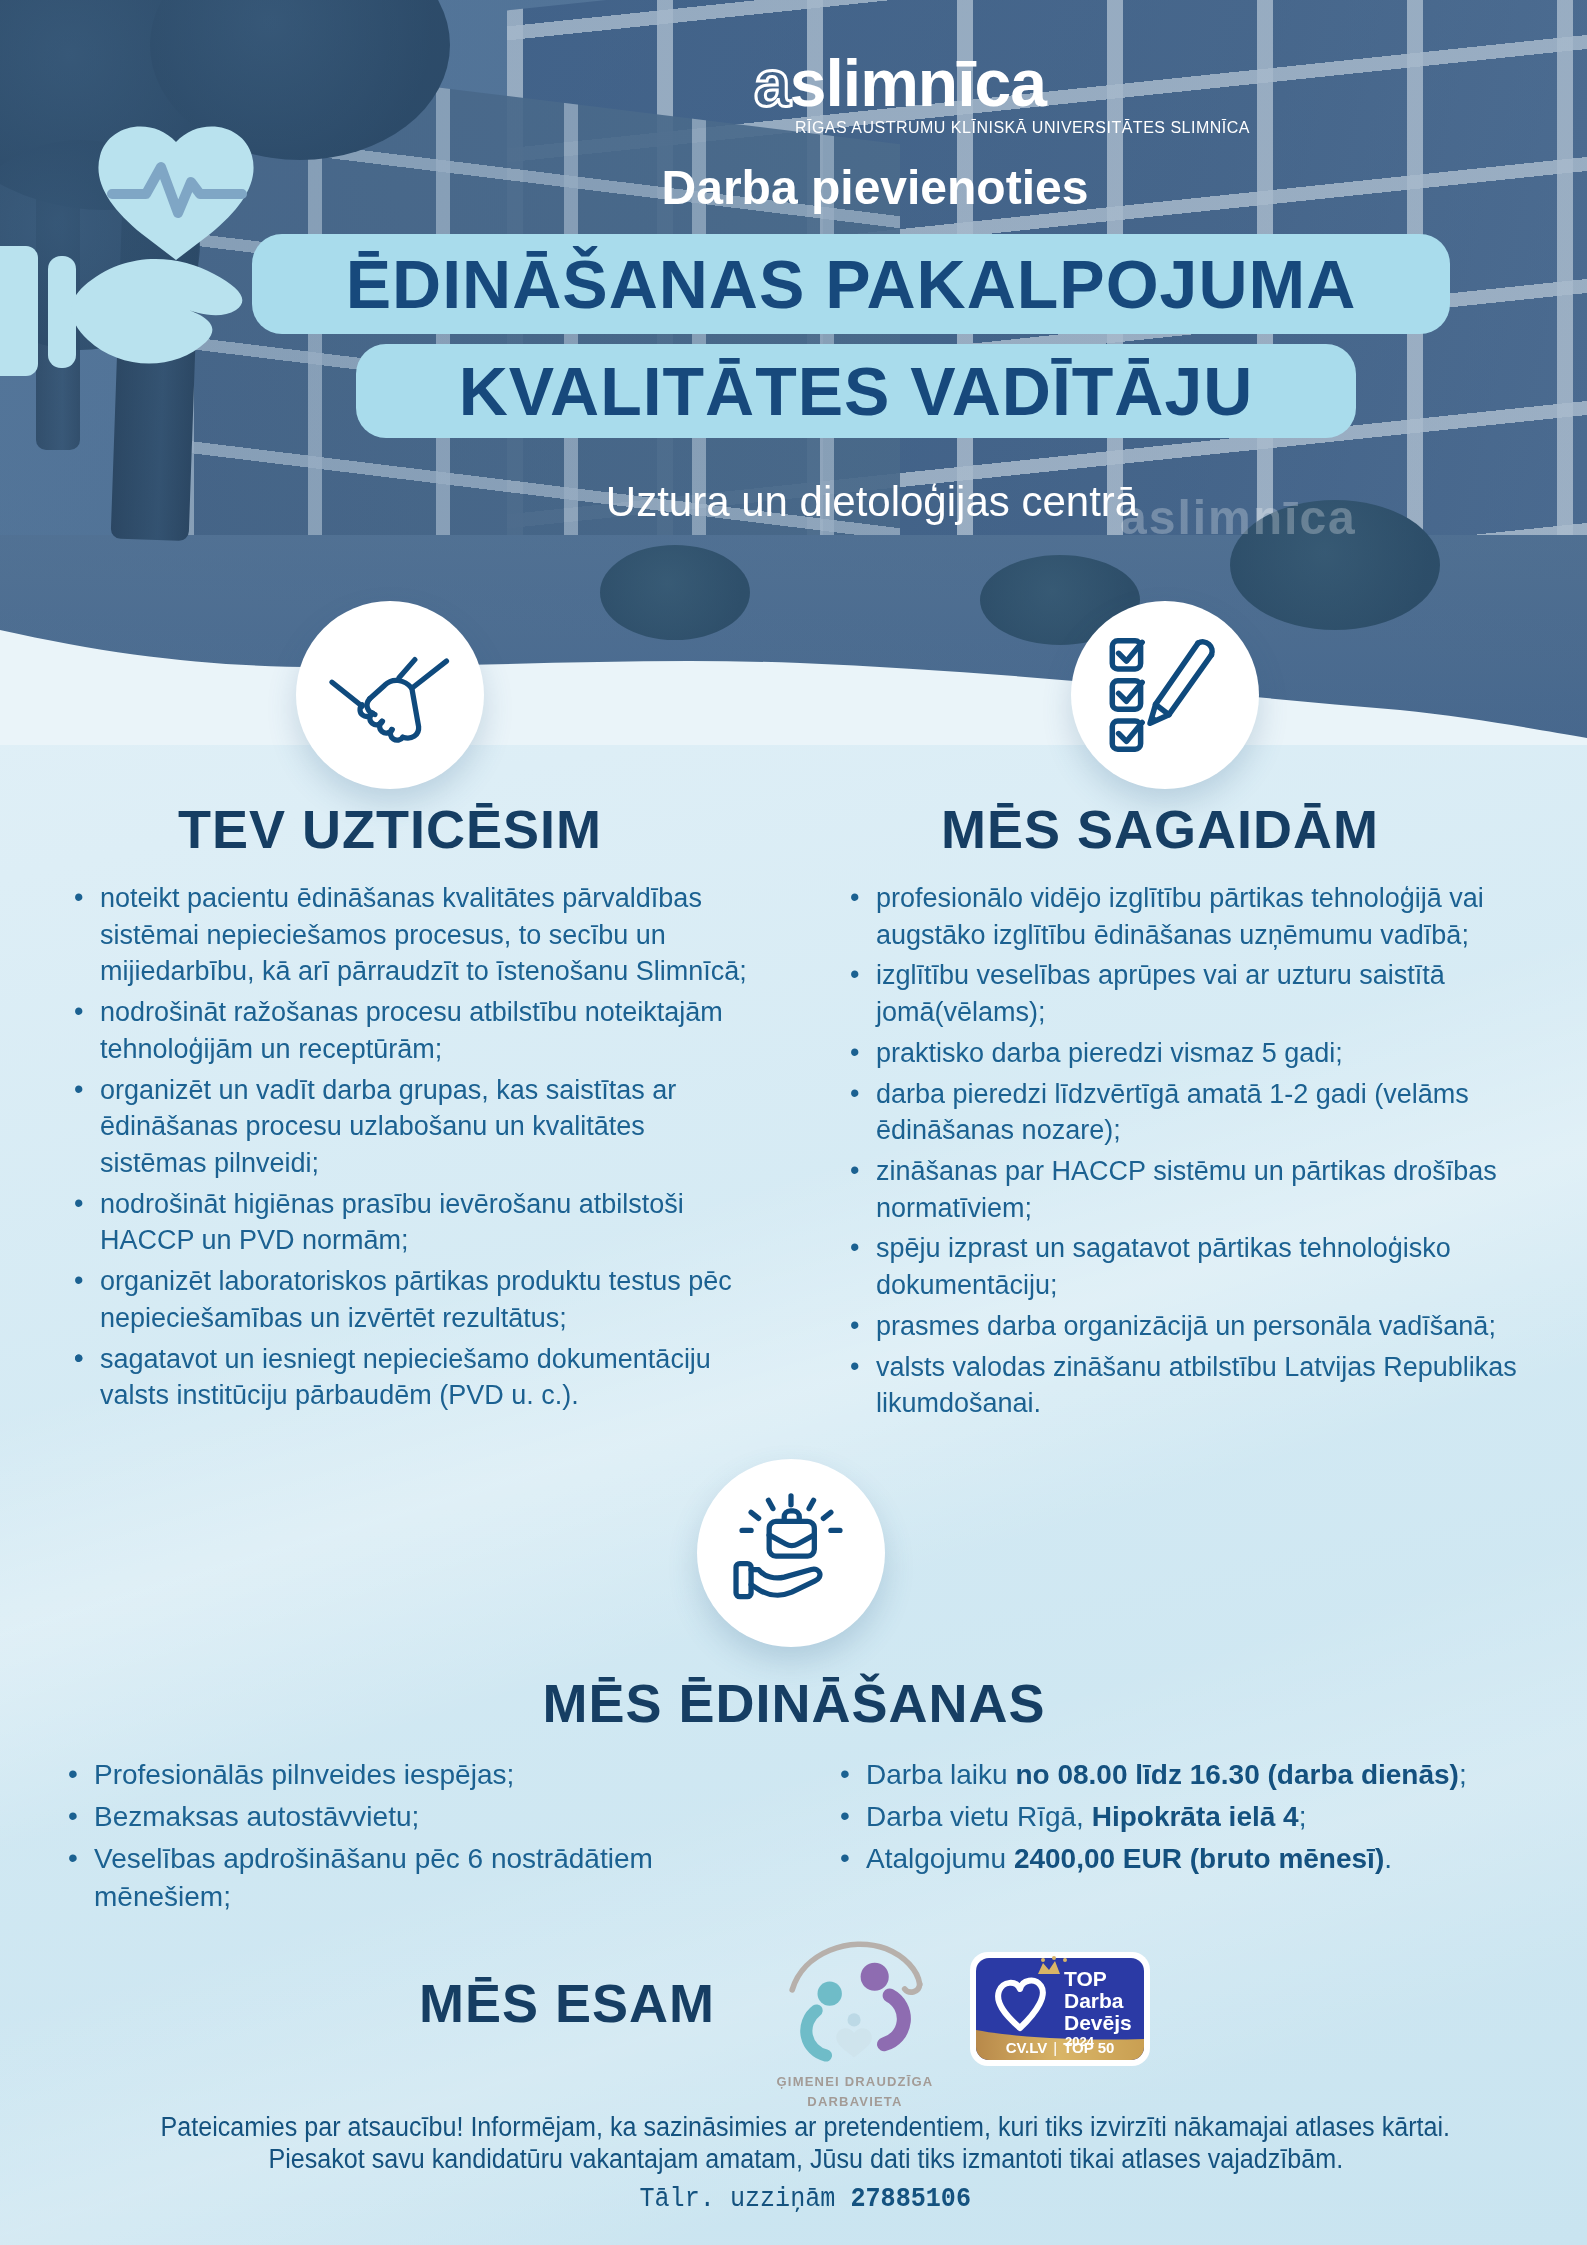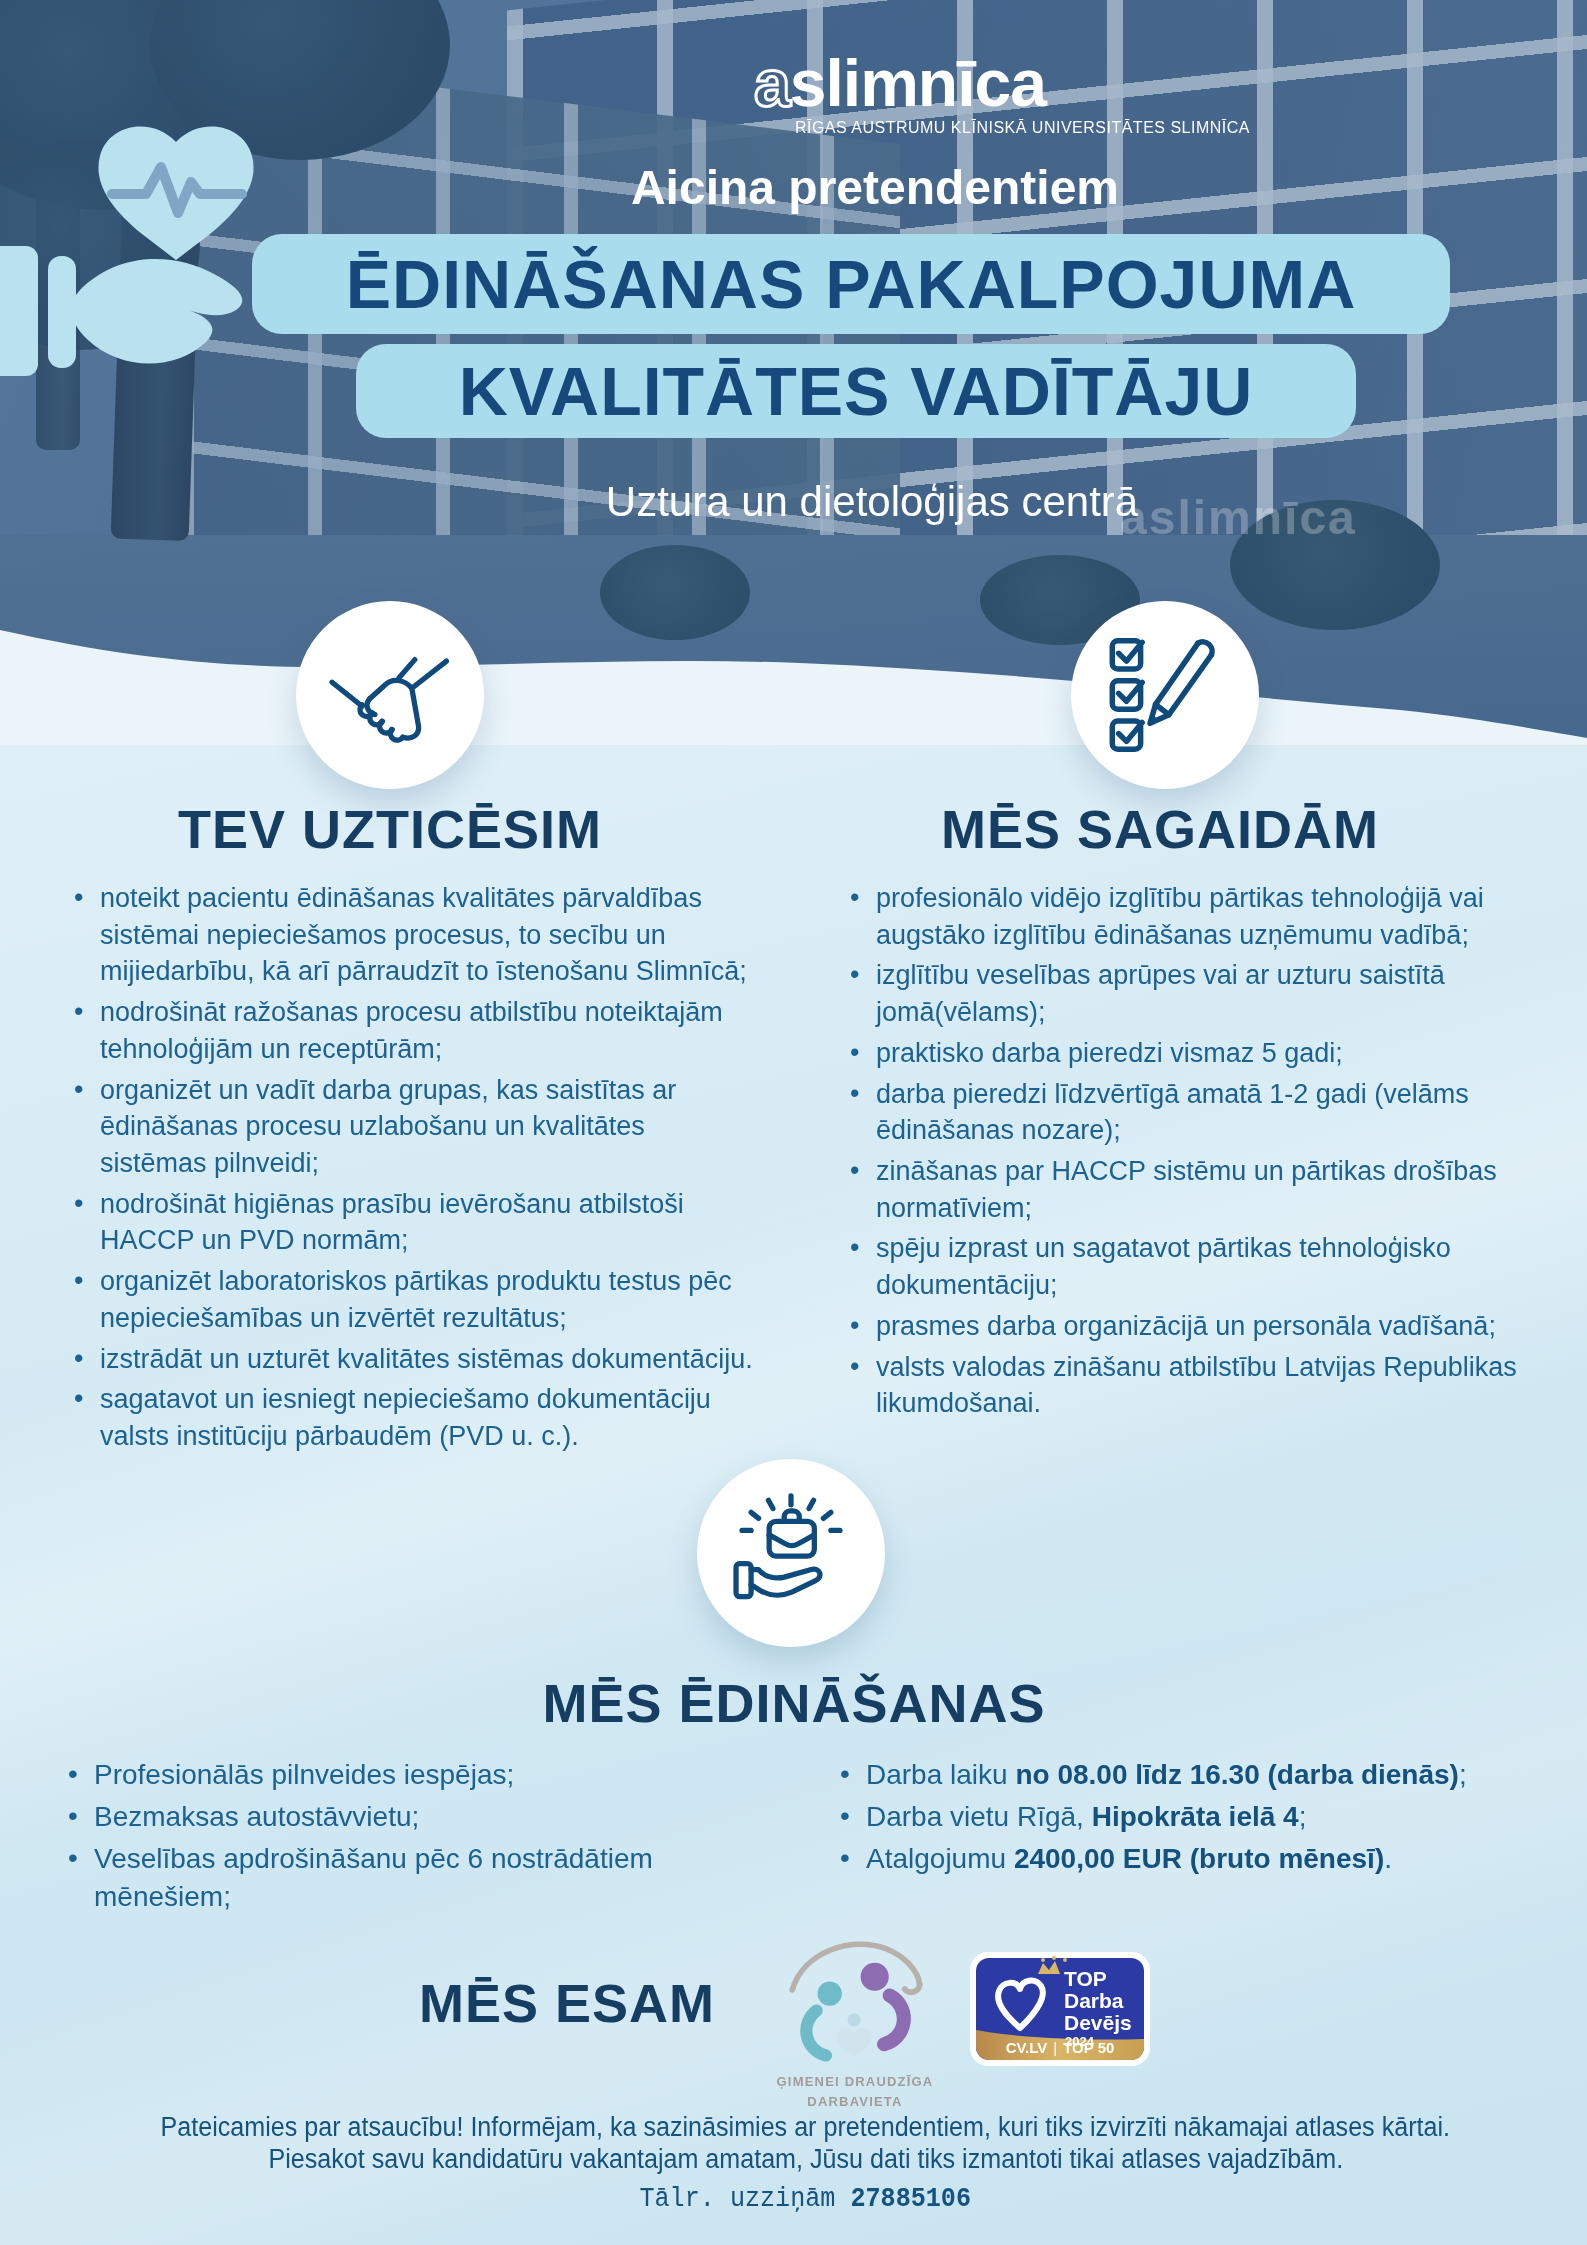--- a/index.html
+++ b/index.html
@@ -116,21 +116,21 @@
     <path d="M112,96 h34 l15,-27 l17,46 l13,-31 l9,12 h42" fill="none" stroke="#7fa6c5" stroke-width="10" stroke-linecap="round" stroke-linejoin="round"></path>
     <rect x="-14" y="148" width="52" height="130" rx="12" fill="#b9e2ee"></rect>
     <rect x="48" y="158" width="28" height="112" rx="13" fill="#b9e2ee"></rect>
     <path d="M84,188 C124,152 178,156 214,176 C240,190 250,202 236,212 C220,222 198,216 180,209 C206,217 222,228 206,244 C174,274 120,272 88,242 C68,224 66,204 84,188 Z" fill="#b9e2ee"></path>
   </svg>
 
   <div class="logo">
     <div class="brand"><span class="logo-a">a</span><span>slimnīca</span></div>
     <div class="sub">RĪGAS AUSTRUMU KLĪNISKĀ UNIVERSITĀTES SLIMNĪCA</div>
   </div>
-  <div class="intro">Aicina pretendentiem</div>
+  <div class="intro">Darba pievienoties</div>
   <div class="band band1">
       <span>ĒDINĀŠANAS PAKALPOJUMA</span>
     </div>
   <div class="band band2">
       <span>KVALITĀTES VADĪTĀJU</span>
     </div>
   <div class="subtitle">Uztura un dietoloģijas centrā</div>
 
   <div class="icon-circle c-trust">
     <svg width="128" height="120" viewBox="0 0 170 150">
@@ -186,21 +186,21 @@
   </div>
 
   <div class="sec-h h-trust">TEV UZTICĒSIM</div>
   <div class="sec-h h-expect">MĒS SAGAIDĀM</div>
   <ul class="blist l-trust">
       <li><span class="dot">•</span><span class="txt">noteikt pacientu ēdināšanas kvalitātes pārvaldības sistēmai nepieciešamos procesus, to secību un mijiedarbību, kā arī pārraudzīt to īstenošanu Slimnīcā;</span></li>
       <li><span class="dot">•</span><span class="txt">nodrošināt ražošanas procesu atbilstību noteiktajām tehnoloģijām un receptūrām;</span></li>
       <li><span class="dot">•</span><span class="txt">organizēt un vadīt darba grupas, kas saistītas ar ēdināšanas procesu uzlabošanu un kvalitātes sistēmas pilnveidi;</span></li>
       <li><span class="dot">•</span><span class="txt">nodrošināt higiēnas prasību ievērošanu atbilstoši HACCP un PVD normām;</span></li>
       <li><span class="dot">•</span><span class="txt">organizēt laboratoriskos pārtikas produktu testus pēc nepieciešamības un izvērtēt rezultātus;</span></li>
-      <li><span class="dot">•</span><span class="txt">izstrādāt un uzturēt kvalitātes sistēmas dokumentāciju.</span></li>
+      <li><span class="dot">•</span></li>
       <li><span class="dot">•</span><span class="txt">sagatavot un iesniegt nepieciešamo dokumentāciju valsts institūciju pārbaudēm (PVD u. c.).</span></li>
     </ul>
   <ul class="blist l-expect">
       <li><span class="dot">•</span><span class="txt">profesionālo vidējo izglītību pārtikas tehnoloģijā vai augstāko izglītību ēdināšanas uzņēmumu vadībā;</span></li>
       <li><span class="dot">•</span><span class="txt">izglītību veselības aprūpes vai ar uzturu saistītā jomā(vēlams);</span></li>
       <li><span class="dot">•</span><span class="txt">praktisko darba pieredzi vismaz 5 gadi;</span></li>
       <li><span class="dot">•</span><span class="txt">darba pieredzi līdzvērtīgā amatā 1-2 gadi (velāms ēdināšanas nozare);</span></li>
       <li><span class="dot">•</span><span class="txt">zināšanas par HACCP sistēmu un pārtikas drošības normatīviem;</span></li>
       <li><span class="dot">•</span><span class="txt">spēju izprast un sagatavot pārtikas tehnoloģisko dokumentāciju;</span></li>
       <li><span class="dot">•</span><span class="txt">prasmes darba organizācijā un personāla vadīšanā;</span></li>

